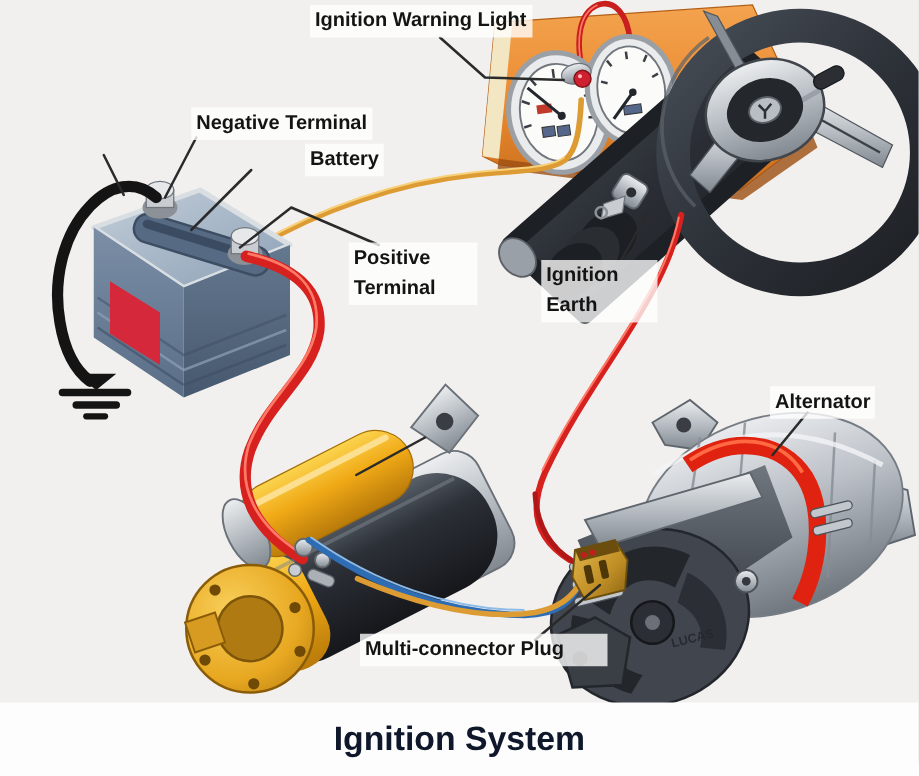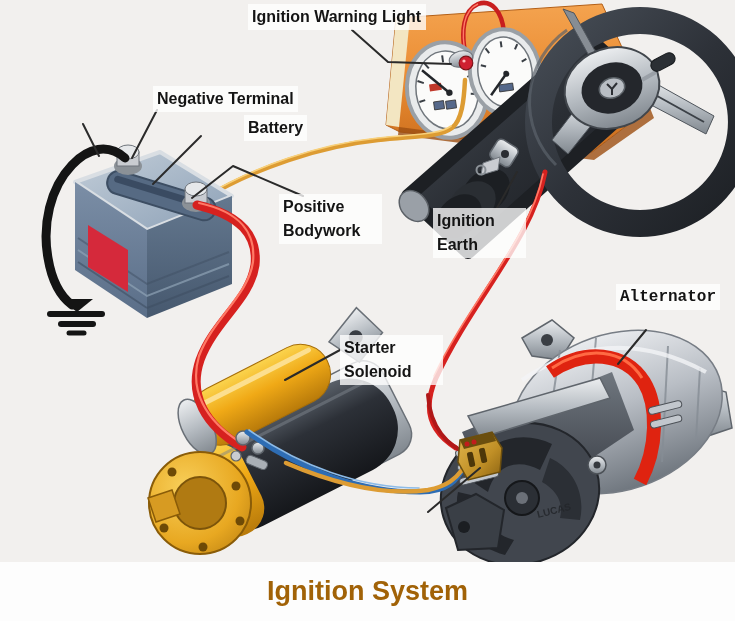--- a/index.html
+++ b/index.html
@@ -3,21 +3,21 @@
 <meta charset="utf-8">
 <style>
   html,body{margin:0;padding:0;background:#e8e8e8;}
   #stage{position:relative;width:735px;height:621px;background:#f2f0ee;overflow:hidden;
          font-family:"Liberation Sans",sans-serif;}
   #art{position:absolute;left:0;top:0;}
   .lbl{position:absolute;font-weight:bold;font-size:16px;line-height:1.5;color:#141414;
        background:rgba(255,255,255,0.78);padding:1px 4px;z-index:5;}
   .nowrap{white-space:nowrap;}
   #title{position:absolute;left:0;top:576px;width:735px;text-align:center;
-         font-weight:bold;font-size:27px;color:#a16207;z-index:5;}
+         font-weight:bold;font-size:27px;color:#0f172a;z-index:5;}
   #bottomband{position:absolute;left:0;top:562px;width:735px;height:59px;background:#fdfdfd;z-index:4;}
 </style>
 </head>
 <body>
 
 <div id="stage">
 
 <svg id="art" width="735" height="621" viewBox="0 0 735 621">
   <defs>
     <linearGradient id="gPanel" x1="0" y1="0" x2="0" y2="1">
@@ -325,21 +325,21 @@
     <polyline points="497,208 517,172"></polyline>
     <polyline points="340,350 285,380"></polyline>
     <polyline points="646,330 618,364"></polyline>
     <polyline points="428,512 480,468"></polyline>
   </g>
 </svg>
 
 <div class="lbl nowrap" style="left:153px;top:86px;text-align:right;">Negative Terminal</div>
 <div class="lbl nowrap" style="left:196px;top:115px;margin-left:48px;">Battery</div>
 <div class="lbl" style="left:248px;top:4px;width:170px;">Ignition Warning Light</div>
-<div class="lbl" style="left:279px;top:194px;width:95px;">Positive Bodywork</div>
+<div class="lbl" style="left:279px;top:194px;width:95px;">Positive Terminal</div>
 <div class="lbl" style="left:433px;top:208px;width:85px;">Ignition Earth</div>
-<div class="lbl" style="left:340px;top:335px;width:95px;">Starter Solenoid</div>
-<div class="lbl nowrap" style="left:616px;top:284px;font-family:Liberation Mono, monospace;">Alternator</div>
+<div class="lbl nowrap" style="left:616px;top:309px;">Alternator</div>
+<div class="lbl" style="left:288px;top:507px;width:190px;">Multi-connector Plug</div>
 
 <div id="bottomband"></div>
 <div id="title">Ignition System</div>
 
 </div>
 
 </body></html>

